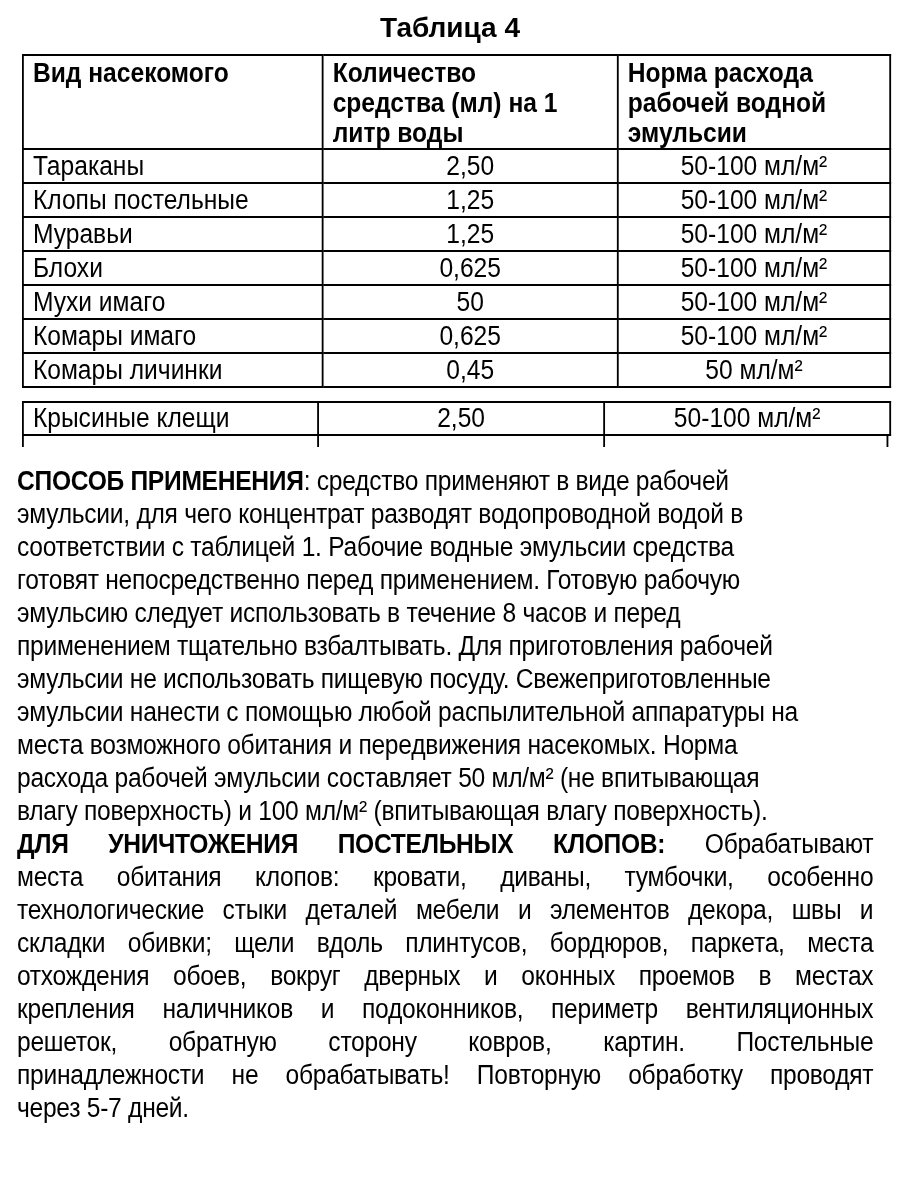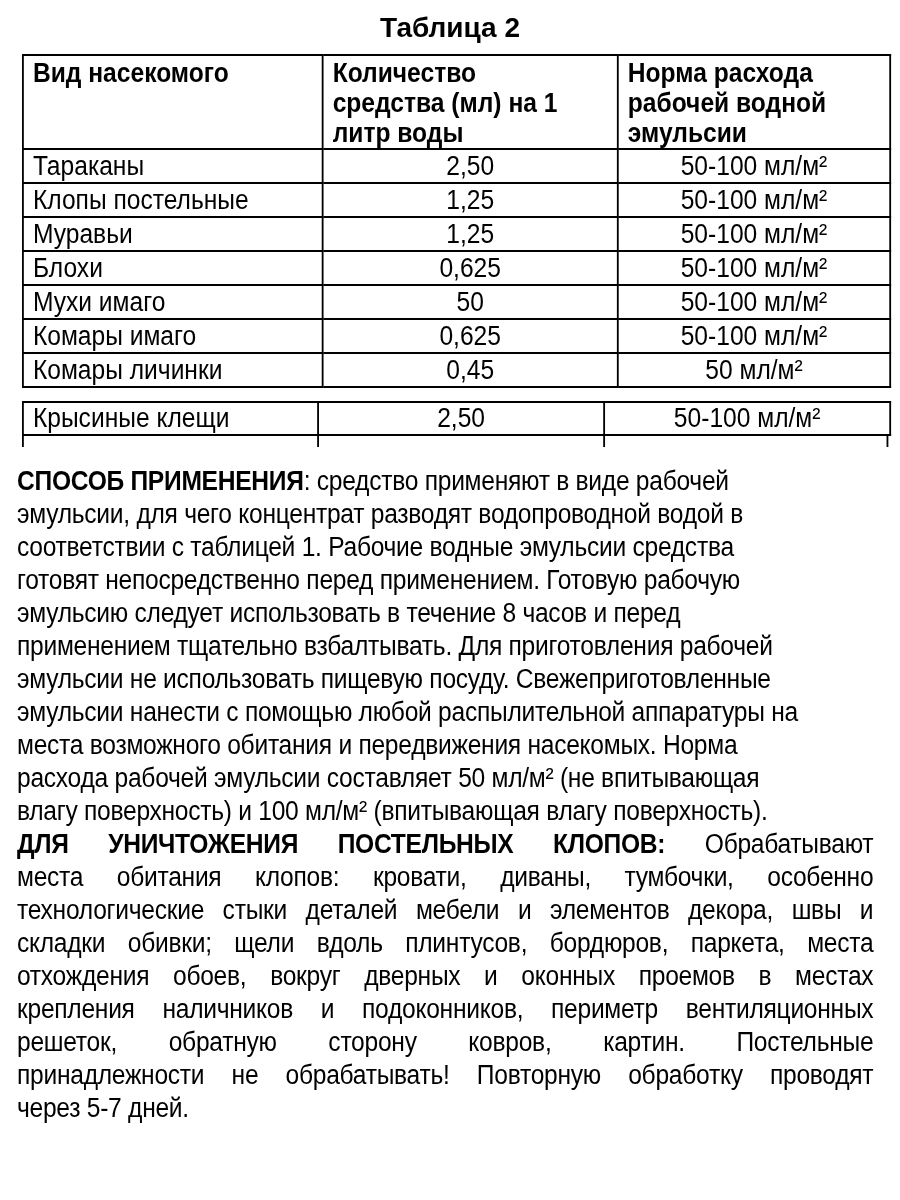--- a/index.html
+++ b/index.html
@@ -42,21 +42,21 @@
     transform: scaleX(0.911); transform-origin: 0 0;
     font-size: 27px; line-height: 33px; letter-spacing: -0.3px;
   }
   .rline { white-space: nowrap; }
   .jline { text-align: justify; text-align-last: justify; }
   .bold-seg { font-weight: bold; }
 </style>
 </head>
 <body>
 
-<div class="title">Таблица 2</div>
+<div class="title">Таблица 4</div>
 
 <div class="tables-wrap">
   <table class="t1">
     <colgroup>
       <col style="width:329px">
         <col style="width:324px">
         <col style="width:299px">
     </colgroup>
     <thead>
       <tr>

